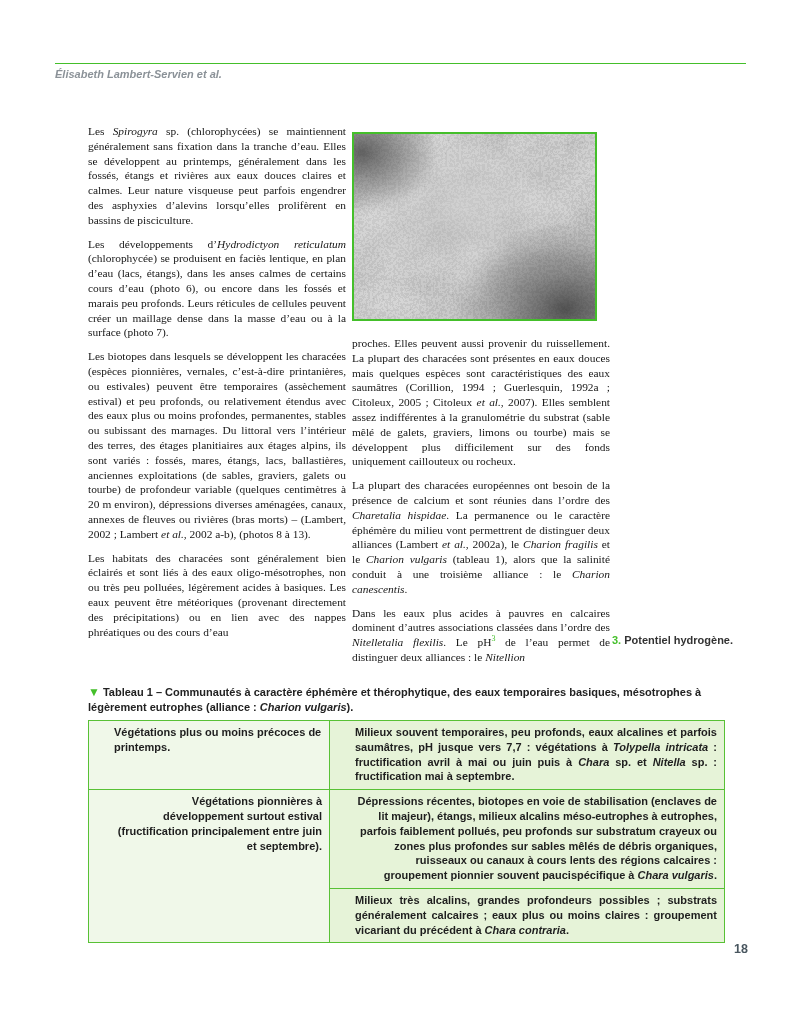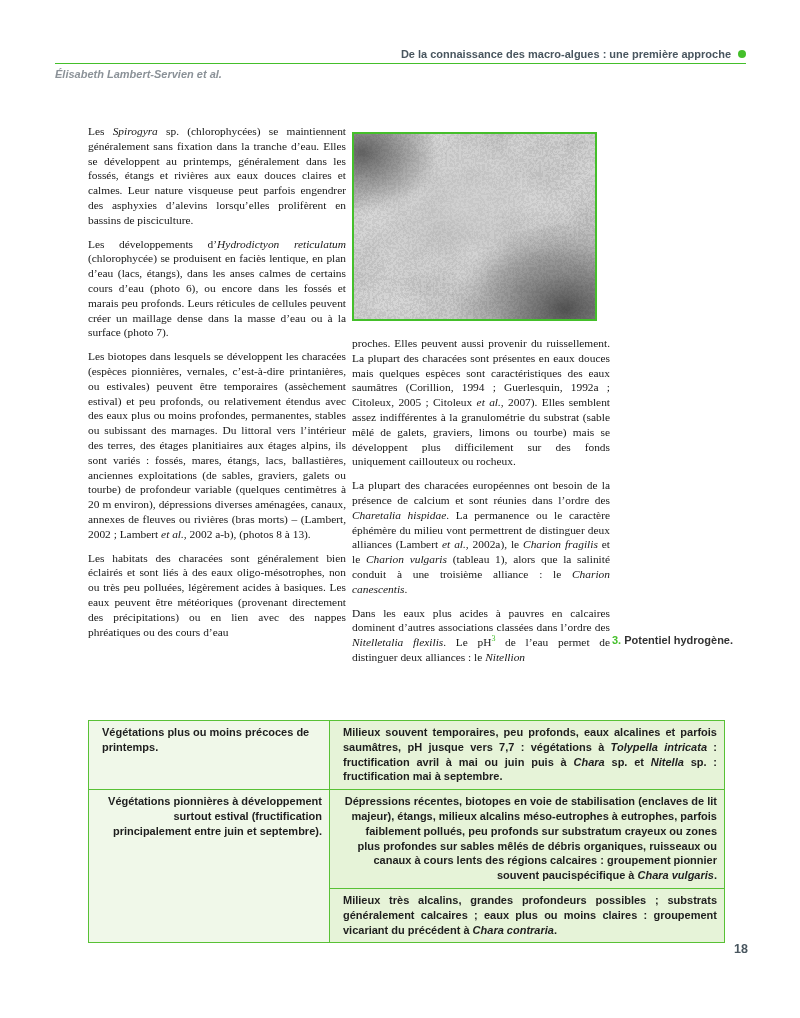--- a/index.html
+++ b/index.html
@@ -43,21 +43,21 @@
   .margin-note{position:absolute;left:612px;top:633px;width:148px;
     font:700 11px/14px "Liberation Sans",sans-serif;color:#333;}
   .note-num{color:var(--green);}
 
   
   .table-caption{position:absolute;left:88px;top:685px;width:630px;
     font:700 11px/14.5px "Liberation Sans",sans-serif;color:#222;}
   .table-caption .marker{font-size:12px;}
   table.data-table{position:absolute;left:88px;top:720px;width:637px;border-collapse:collapse;
     font:700 11px/14.8px "Liberation Sans",sans-serif;color:#1e1e1e;table-layout:fixed;}
-  table.data-table td{border:1.6px solid var(--tbl-border);padding:4px 7px 5px 13px;vertical-align:top;}
+  table.data-table td{border:1.6px solid var(--tbl-border);padding:4px 7px 5px 25px;vertical-align:top;}
   td.cell-left{width:241px;background:var(--cell-left);text-align:left;}
   td.cell-right{background:var(--cell-right);text-align:justify;}
   td.cell-middle{vertical-align:middle;}
   tr.row-1 td{height:50px;}
   tr.row-2 td{height:96px;text-align:right;}
   tr.row-3 td{height:51px;margin-left:44px;}
 
   
   .page-number{position:absolute;right:52px;top:942px;
     font:700 12.5px "Liberation Sans",sans-serif;color:var(--slate);}
@@ -65,24 +65,20 @@
   
   .seg-i{font-style:italic;}
   .seg-g{color:var(--green);}
   .seg-sup{vertical-align:super;font-size:8px;line-height:0;}
 </style>
 </head>
 <body>
 
 <div class="page">
 
-  <div class="running-head">
-    <span>De la connaissance des macro-algues : une première approche</span>
-    <span class="rh-dot"></span>
-  </div>
   <div class="head-rule"></div>
   <div class="author-line">Élisabeth Lambert-Servien et al.</div>
 
   <div class="col col-left">
     <p><span>Les </span><span class="seg-i">Spirogyra</span><span> sp. (chlorophycées) se maintiennent généralement sans fixation dans la tranche d’eau. Elles se développent au printemps, généralement dans les fossés, étangs et rivières aux eaux douces claires et calmes. Leur nature visqueuse peut parfois engendrer des asphyxies d’alevins lorsqu’elles prolifèrent en bassins de pisciculture.</span></p>
     <p><span>Les développements d’</span><span class="seg-i">Hydrodictyon reticulatum</span><span> (chlorophycée) se produisent en faciès lentique, en plan d’eau (lacs, étangs), dans les anses calmes de certains cours d’eau (photo 6), ou encore dans les fossés et marais peu profonds. Leurs réticules de cellules peuvent créer un maillage dense dans la masse d’eau ou à la surface (photo 7).</span></p>
     <p><span>Les biotopes dans lesquels se développent les characées (espèces pionnières, vernales, c’est-à-dire printanières, ou estivales) peuvent être temporaires (assèchement estival) et peu profonds, ou relativement étendus avec des eaux plus ou moins profondes, permanentes, stables ou subissant des marnages. Du littoral vers l’intérieur des terres, des étages planitiaires aux étages alpins, ils sont variés : fossés, mares, étangs, lacs, ballastières, anciennes exploitations (de sables, graviers, galets ou tourbe) de profondeur variable (quelques centimètres à 20 m environ), dépressions diverses aménagées, canaux, annexes de fleuves ou rivières (bras morts) – (Lambert, 2002 ; Lambert </span><span class="seg-i">et al.</span><span>, 2002 a-b), (photos 8 à 13).</span></p>
     <p><span>Les habitats des characées sont généralement bien éclairés et sont liés à des eaux oligo-mésotrophes, non ou très peu polluées, légèrement acides à basiques. Les eaux peuvent être météoriques (provenant directement des précipitations) ou en lien avec des nappes phréatiques ou des cours d’eau</span></p>
   </div>
 
@@ -135,20 +131,23 @@
     <p><span>proches. Elles peuvent aussi provenir du ruissellement. La plupart des characées sont présentes en eaux douces mais quelques espèces sont caractéristiques des eaux saumâtres (Corillion, 1994 ; Guerlesquin, 1992a ; Citoleux, 2005 ; Citoleux </span><span class="seg-i">et al.</span><span>, 2007). Elles semblent assez indifférentes à la granulométrie du substrat (sable mêlé de galets, graviers, limons ou tourbe) mais se développent plus difficilement sur des fonds uniquement caillouteux ou rocheux.</span></p>
     <p><span>La plupart des characées européennes ont besoin de la présence de calcium et sont réunies dans l’ordre des </span><span class="seg-i">Charetalia hispidae</span><span>. La permanence ou le caractère éphémère du milieu vont permettrent de distinguer deux alliances (Lambert </span><span class="seg-i">et al.</span><span>, 2002a), le </span><span class="seg-i">Charion fragilis</span><span> et le </span><span class="seg-i">Charion vulgaris</span><span> (tableau 1), alors que la salinité conduit à une troisième alliance : le </span><span class="seg-i">Charion canescentis</span><span>.</span></p>
     <p><span>Dans les eaux plus acides à pauvres en calcaires dominent d’autres associations classées dans l’ordre des </span><span class="seg-i">Nitelletalia flexilis</span><span>. Le pH</span><span class="seg-sup seg-g">3</span><span> de l’eau permet de distinguer deux alliances : le </span><span class="seg-i">Nitellion</span></p>
   </div>
 
 
   <aside class="margin-note">
     <span class="note-num">3.</span><span> Potentiel hydrogène.</span>
   </aside>
 
+  <div class="table-caption">
+    <span class="marker">▼</span><span><span> Tableau 1 – Communautés à caractère éphémère et thérophytique, des eaux temporaires basiques, mésotrophes à légèrement eutrophes (alliance : </span><span class="seg-i">Charion vulgaris</span><span>).</span></span>
+  </div>
 
   <table class="data-table">
     <tbody>
       <tr class="row-1">
         <td class="cell-left"><span>Végétations plus ou moins précoces de printemps.</span></td>
         <td class="cell-right"><span>Milieux souvent temporaires, peu profonds, eaux alcalines et parfois saumâtres, pH jusque vers 7,7 : végétations à </span><span class="seg-i">Tolypella intricata</span><span> : fructification avril à mai ou juin puis à </span><span class="seg-i">Chara</span><span> sp. et </span><span class="seg-i">Nitella</span><span> sp. : fructification mai à septembre.</span></td>
       </tr>
       <tr class="row-2">
         <td class="cell-left cell-middle" rowspan="2"><span>Végétations pionnières à développement surtout estival (fructification principalement entre juin et septembre).</span></td>
         <td class="cell-right"><span>Dépressions récentes, biotopes en voie de stabilisation (enclaves de lit majeur), étangs, milieux alcalins méso-eutrophes à eutrophes, parfois faiblement pollués, peu profonds sur substratum crayeux ou zones plus profondes sur sables mêlés de débris organiques, ruisseaux ou canaux à cours lents des régions calcaires : groupement pionnier souvent paucispécifique à </span><span class="seg-i">Chara vulgaris</span><span>.</span></td>

